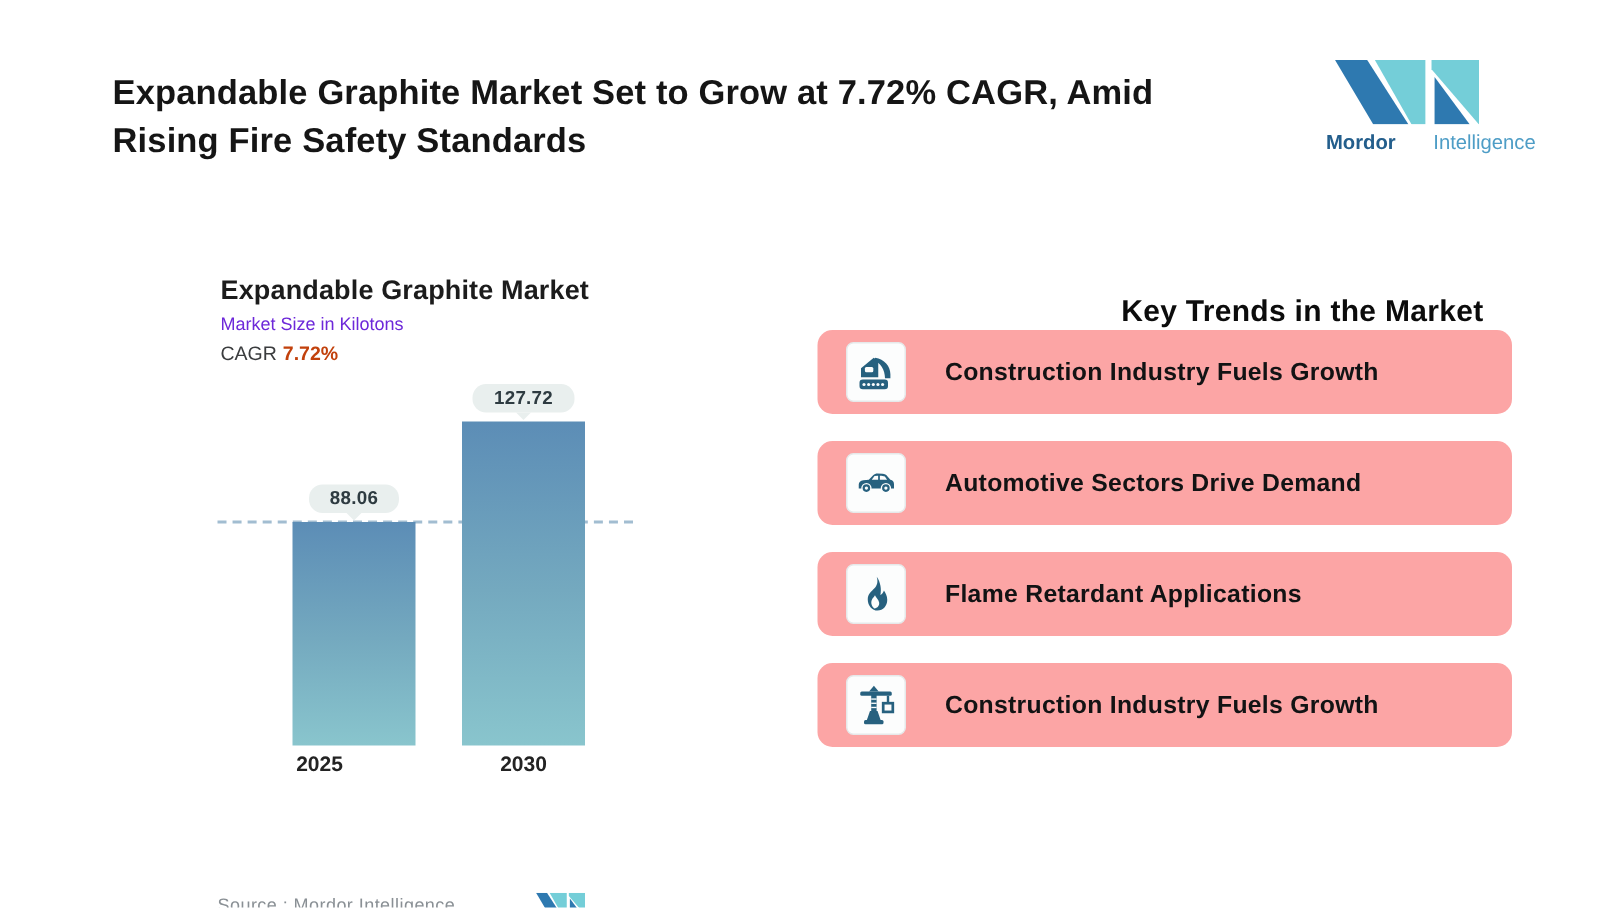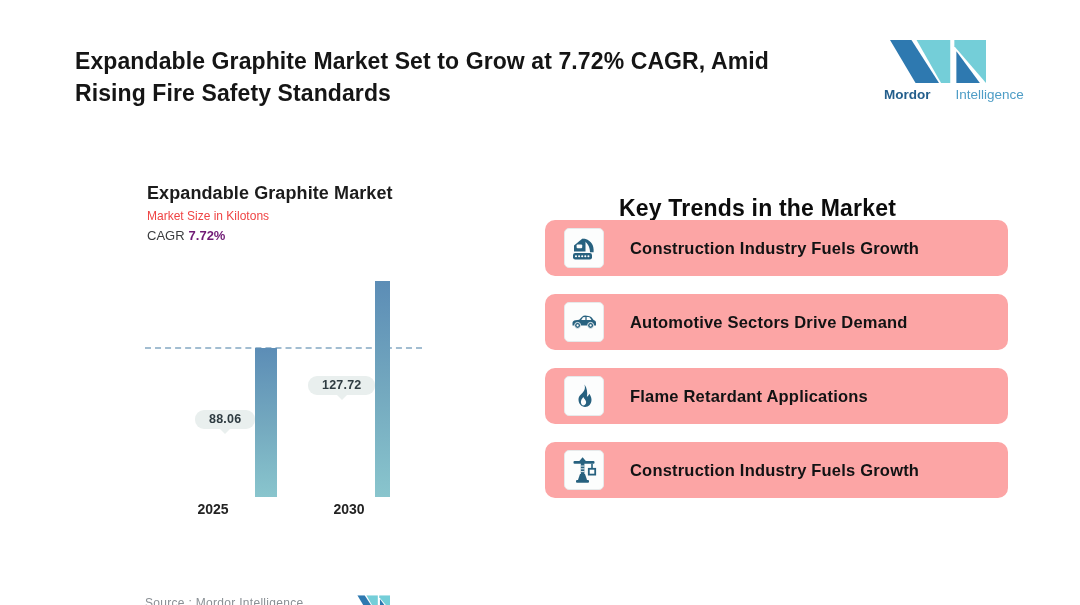--- a/index.html
+++ b/index.html
@@ -14,46 +14,46 @@
   }
   
   .brand{position:absolute;left:884px;top:40px;width:106px;text-align:center;}
   .brand .mark{width:97px;height:43px;display:block;margin:0 auto;}
   .brand .brandtext{font-size:13.5px;margin-top:4px;white-space:nowrap;}
   .brand .b1{font-weight:700;color:#235e8c;}
   .brand .b2{font-weight:400;color:#4e9dc6;margin-left:3px;padding-left:22px;}
   
   .chart-panel{position:absolute;left:147px;top:183px;width:292px;}
   .chart-title{font-size:18px;font-weight:700;color:#1c1c1c;letter-spacing:.1px;}
-  .chart-sub{font-size:12px;color:#ef4444;margin-top:5px;}
+  .chart-sub{font-size:12px;color:#6d28d9;margin-top:5px;}
   .chart-cagr{font-size:13px;color:#3a3c3e;margin-top:5px;font-weight:500;}
-  .chart-cagr .v{color:#701a75;font-weight:600;margin-left:4px;}
+  .chart-cagr .v{color:#c2410c;font-weight:600;margin-left:4px;}
   .plot{position:absolute;left:-2px;top:67px;width:292px;height:247px;}
   .dash{position:absolute;left:0;top:97px;width:277px;border-top:2px dashed #a2bdd1;}
-  .col{position:absolute;bottom:0;width:82px;display:flex;flex-direction:row;align-items:center;justify-content:flex-end;}
+  .col{position:absolute;bottom:0;width:82px;display:flex;flex-direction:column;align-items:center;justify-content:flex-end;}
   .col.c0{left:27px;padding-left:23px;}
   .col.c1{left:163px;}
   .pill{
     background:#e9efee;border-radius:9px;padding:2px 14px 3px;position:relative;margin-bottom:6px;
     font-size:12.5px;font-weight:700;color:#2e3b41;letter-spacing:.2px;
   }
   .pill:after{
     content:"";position:absolute;left:50%;bottom:-5px;transform:translateX(-50%);
     border:5px solid transparent;border-top-color:#e9efee;border-bottom:0;
   }
   .bar{width:82px;background:linear-gradient(180deg,#5c8db6 0%,#74a9bf 52%,#89c5cd 100%);}
   .year{position:absolute;top:251px;width:82px;text-align:center;font-size:14px;font-weight:700;color:#232323;}
   .year.y0{left:27px;} .year.y1{left:163px;}
   .source-row{position:absolute;left:0;top:345px;width:245px;display:flex;align-items:center;justify-content:space-between;}
   .source-text{font-size:12px;color:#8a9095;letter-spacing:.3px;}
   
   .trends{position:absolute;left:545px;top:195px;width:463px;}
   .trends h2{
-    margin:0 0 -1px;font-size:23px;line-height:26px;font-weight:700;color:#0c0c0c;
-    text-align:center;transform:translateX(-19px);position:relative;z-index:0;letter-spacing:.2px;
+    margin:0 0 -1px;font-size:20px;line-height:26px;font-weight:700;color:#0c0c0c;
+    text-align:right;transform:translateX(-19px);position:relative;z-index:0;letter-spacing:.2px;
   }
   .card{
     position:relative;z-index:1;height:56px;margin-top:18px;background:#fca5a5;border-radius:10px;
     display:flex;align-items:center;padding-left:19px;box-sizing:border-box;
   }
   .card.first{margin-top:0;}
   .tile{
     width:40px;height:40px;background:#fcfdfd;border:1px solid #e6e9ea;border-radius:5px;
     display:flex;align-items:center;justify-content:center;box-sizing:border-box;flex:0 0 auto;
   }

